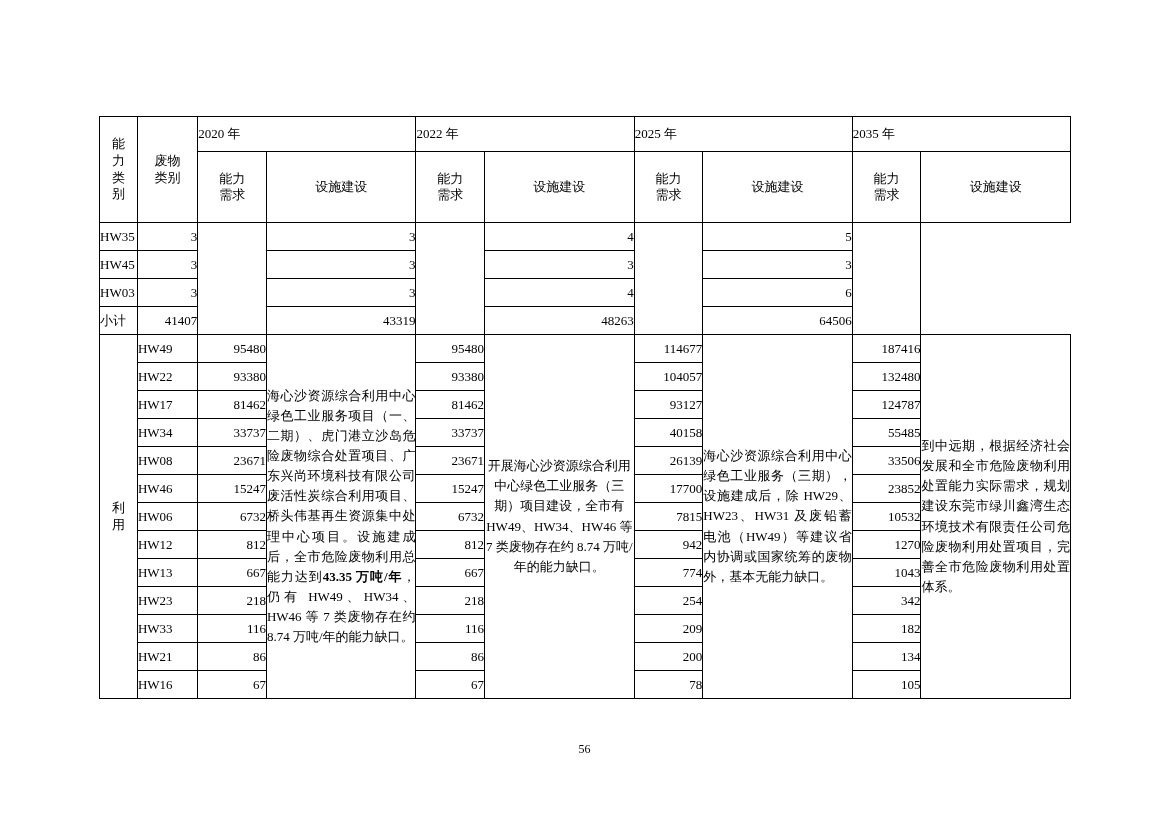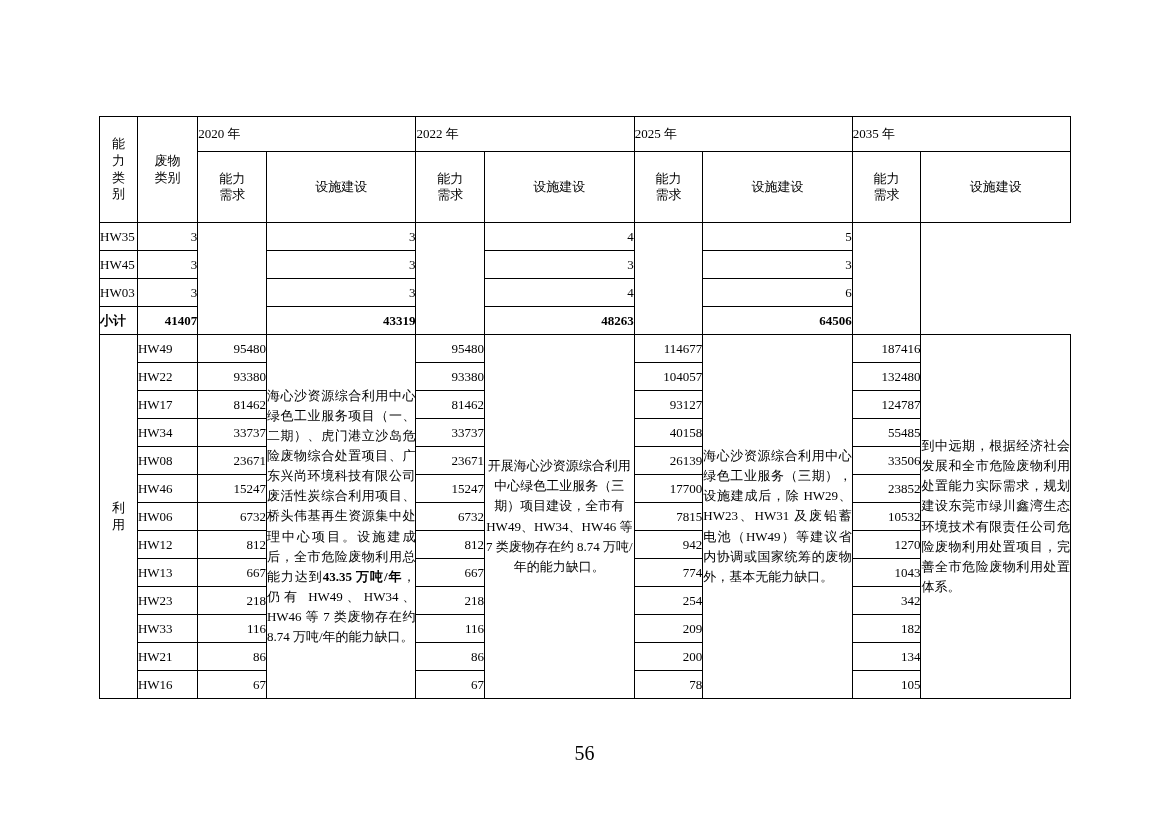--- a/index.html
+++ b/index.html
@@ -72,21 +72,21 @@
     font-family: "Liberation Serif", serif;
   }
   .num-cell {
     text-align: right;
     padding-right: 6px;
     font-size: 13px;
     height: 27px;
   }
   .subtotal .waste-cell,
   .subtotal .num-cell {
-    font-weight: bold;
+    font-weight: normal;
   }
   .build-cell {
     padding: 6px 8px;
     font-size: 12.5px;
     line-height: 1.55;
     vertical-align: top;
     text-align: justify;
     text-justify: inter-ideograph;
   }
   .build-cell.center {
@@ -97,21 +97,21 @@
     font-weight: bold;
   }
   .blank-cell { }
 
   .page-number {
     position: absolute;
     left: 0;
     top: 742px;
     width: 1169px;
     text-align: center;
-    font-size: 20px;
+    font-size: 12px;
     font-family: "Liberation Serif", serif;
   }
 </style>
 </head>
 <body>
 
 <div class="page">
 
   <div class="table-wrap">
     <table class="main">

